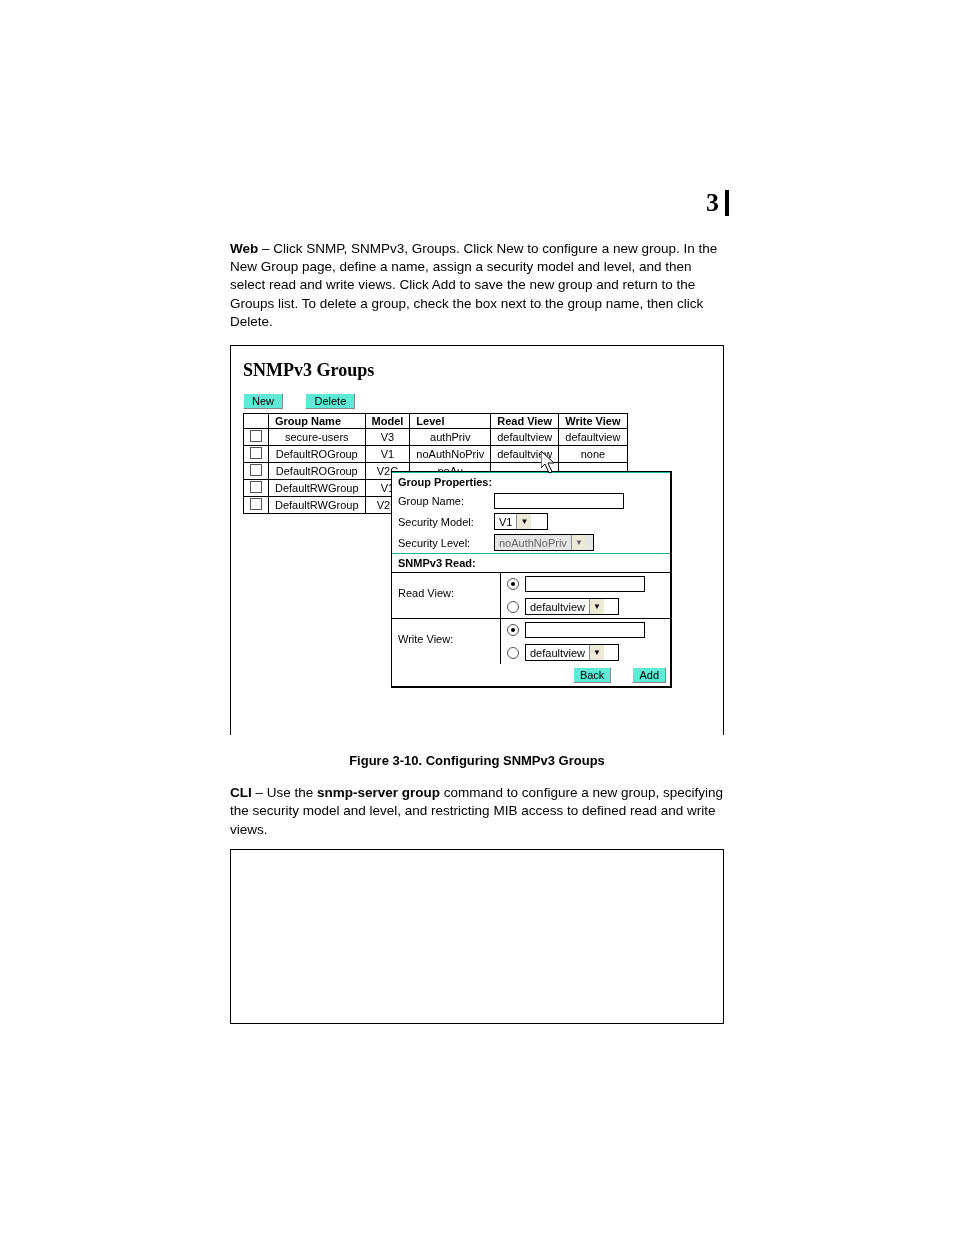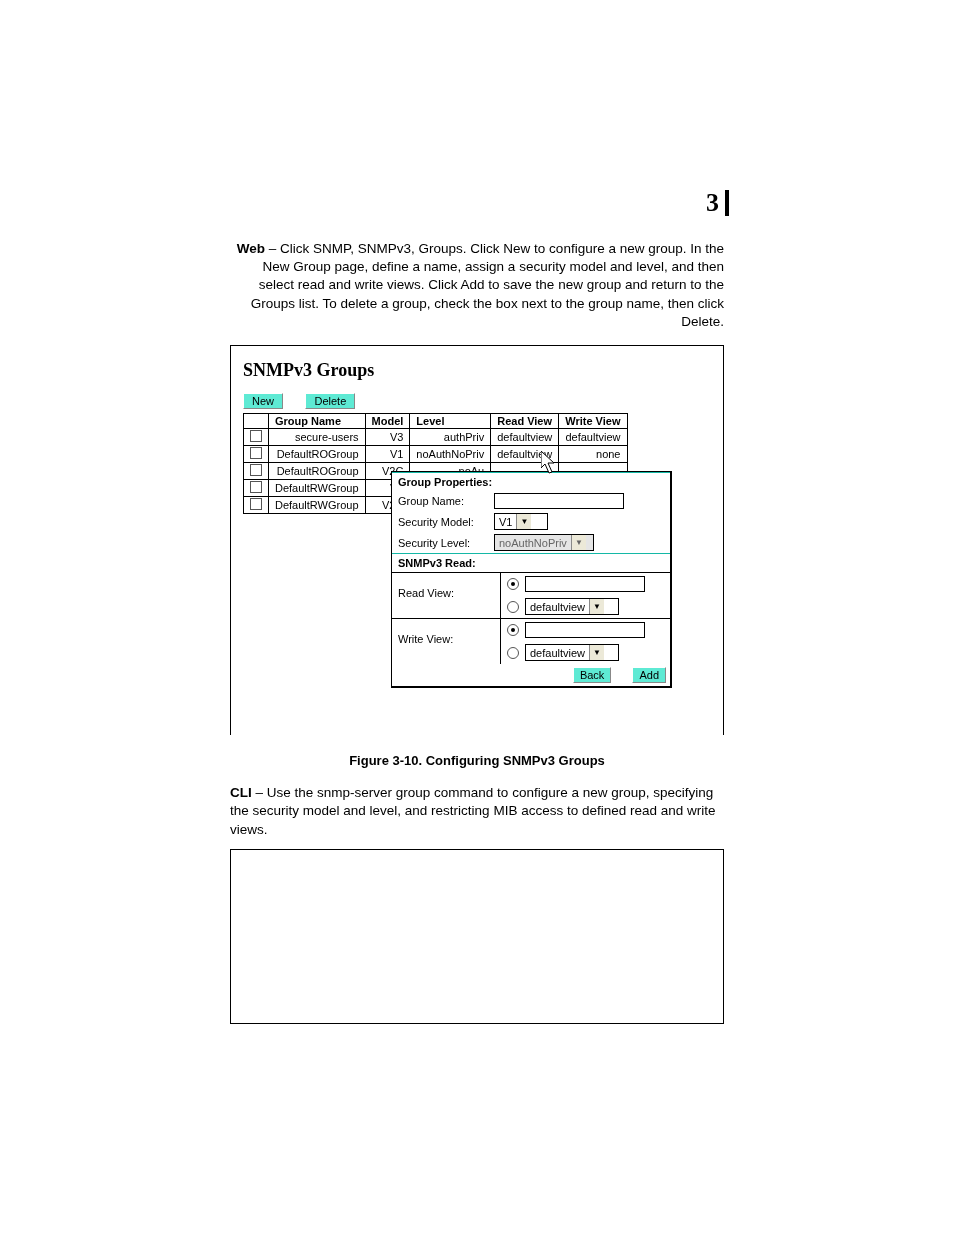--- a/index.html
+++ b/index.html
@@ -23,21 +23,20 @@
     font-weight: 900;
     font-size: 26px;
     border-right: 4px solid #000;
     padding-right: 6px;
     line-height: 1;
   }
   .intro {
     margin-top: 60px;
     font-size: 13.5px;
     line-height: 1.35;
-    text-align: right;
   }
   .intro .lead { font-weight: bold; }
   .figure-wrap {
     margin-top: 14px;
     border-top: 1px solid #000;
     border-left: 1px solid #000;
     border-right: 1px solid #000;
     padding: 10px 12px 0 12px;
     width: 100%;
     box-sizing: border-box;
@@ -64,21 +63,21 @@
   }
   .btn + .btn { margin-left: 18px; }
   table.grid {
     border-collapse: collapse;
     margin-top: 4px;
     font-size: 11px;
   }
   table.grid th, table.grid td {
     border: 1px solid #000;
     padding: 1px 6px;
-    text-align: right;
+    text-align: center;
     white-space: nowrap;
     font-family: Tahoma, Arial, sans-serif;
   }
   table.grid th {
     font-weight: bold;
     text-align: left;
   }
   .chkcell { text-align: center; padding: 1px 4px; }
   .chk {
     width: 10px; height: 10px; display: inline-block;
@@ -194,21 +193,21 @@
     font-weight: bold;
     font-size: 13px;
     margin-top: 18px;
   }
   .cli-text {
     font-size: 13.5px;
     line-height: 1.35;
     margin-top: 16px;
   }
   .cli-text .lead { font-weight: bold; }
-  .cli-text .cmd { font-weight: normal; margin-top: 21px; }
+  .cli-text .cmd { font-weight: bold; margin-top: 21px; }
   .cli-box {
     margin-top: 10px;
     border: 1px solid #000;
     height: 175px;
     width: 100%;
     box-sizing: border-box;
   }
   .top-hr {
     position: absolute;
     left: 420px;

